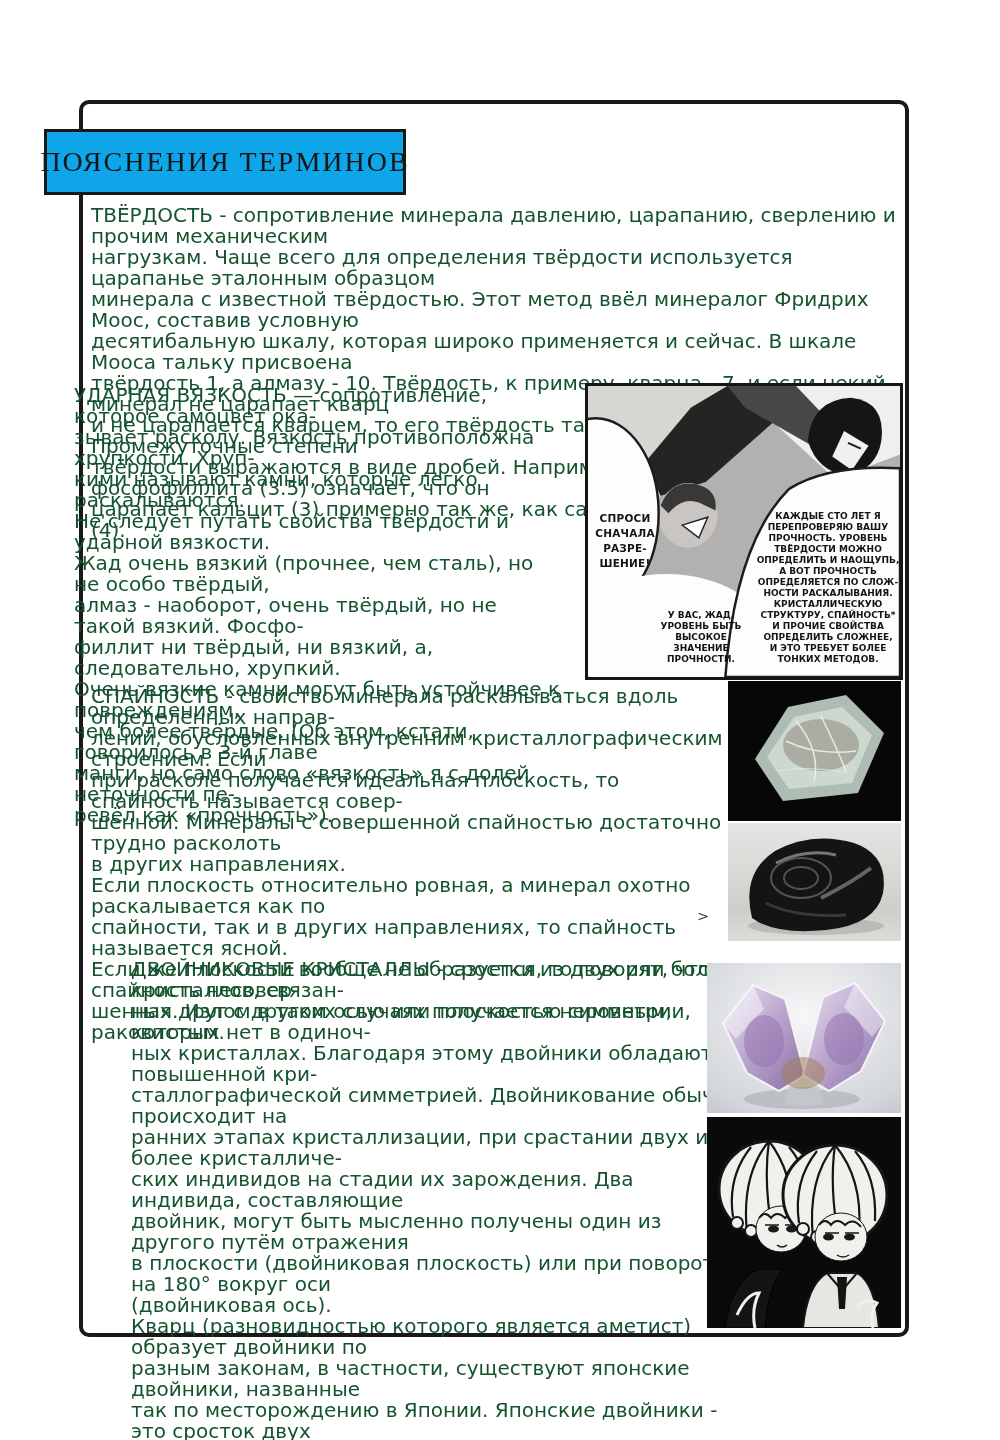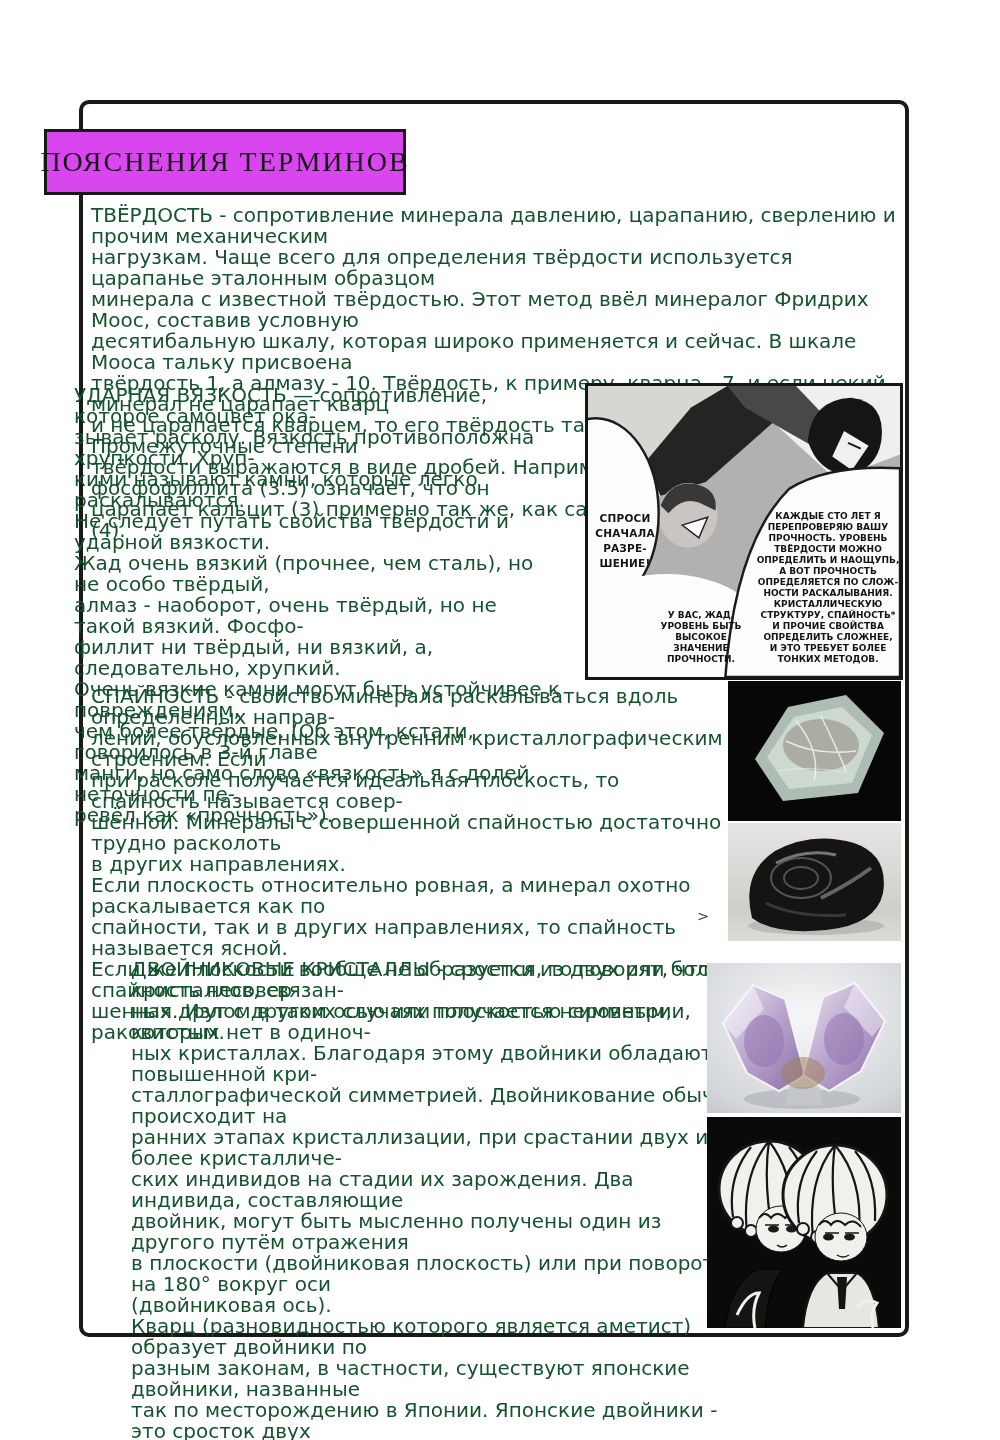--- a/index.html
+++ b/index.html
@@ -1,20 +1,20 @@
 <!DOCTYPE html>
 <html><head>
 <meta charset="utf-8">
 <style>
   html,body{margin:0;padding:0;background:#ffffff;}
   #page{position:relative;width:1000px;height:1440px;background:#ffffff;overflow:hidden;
         font-family:"DejaVu Sans",sans-serif;color:#3c3c3c;}
   .frame{position:absolute;left:79px;top:100px;width:822px;height:1229px;
          border:4px solid #191919;border-radius:10px;background:#fff;z-index:0;}
-  .titlebox{position:absolute;left:44px;top:129px;width:356px;height:60px;background:#d946ef;
+  .titlebox{position:absolute;left:44px;top:129px;width:356px;height:60px;background:#0ea5e9;
             border:3px solid #191919;z-index:5;display:flex;align-items:center;justify-content:center;}
   .titlebox span{font-family:"Liberation Serif","DejaVu Serif",serif;font-size:28px;
                  letter-spacing:2px;color:#161616;white-space:nowrap;}
   .para{position:absolute;white-space:pre-line;font-size:20px;line-height:21px;color:#14532d;z-index:2;}
   #p-hardness{left:91px;top:205px;width:806px;}
   #p-toughness{left:74px;top:385px;width:490px;}
   #p-cleavage{left:91px;top:686px;width:632px;}
   #p-caption{left:422px;top:877px;width:300px;}
   #caption-arrow{position:absolute;left:697px;top:908px;font-size:14.5px;color:#3d3d3d;z-index:2;}
   #p-twins{left:91px;top:959px;width:612px;margin-left:40px;}

